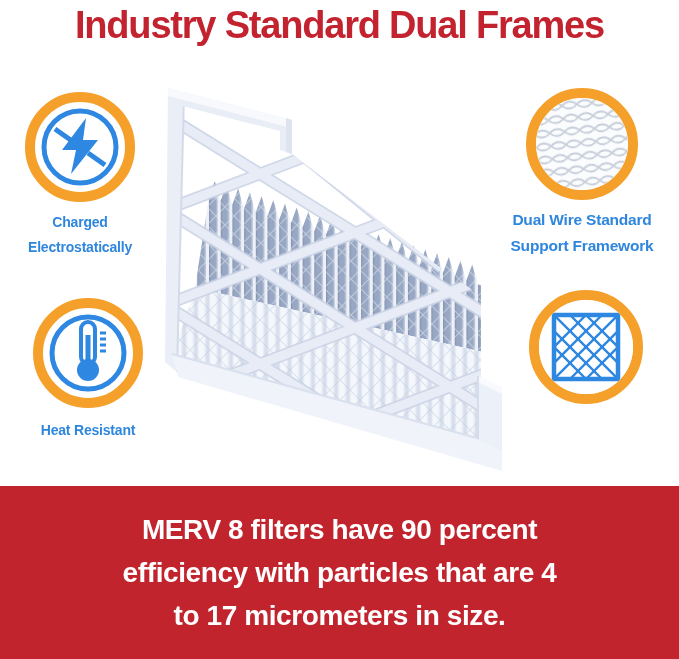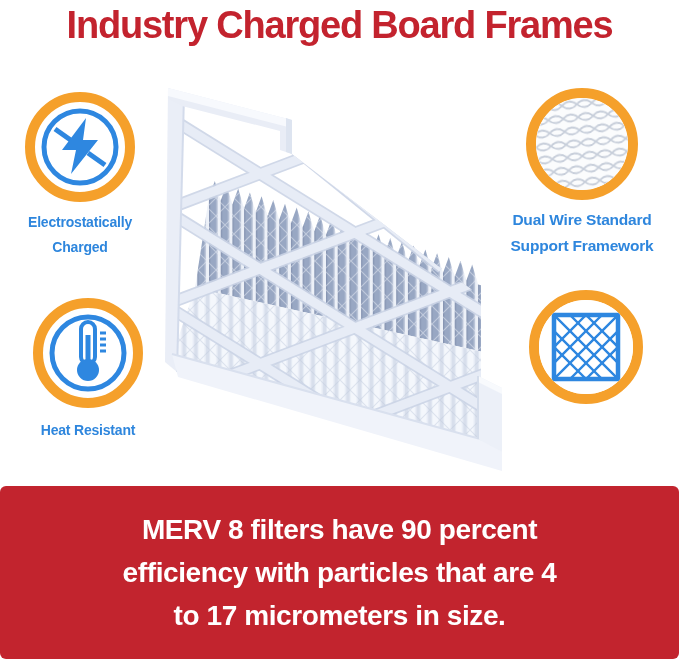--- a/index.html
+++ b/index.html
@@ -36,33 +36,33 @@
   .feature .label{
     text-align:center;font-weight:700;color:var(--text-blue,#2E86DD);letter-spacing:-0.2px;
   }
   .f-electro .label,.f-heat .label{font-size:14px;line-height:25px;margin-top:8px;}
   .f-wire .label,.f-grid .label{font-size:15.5px;line-height:26px;margin-top:7px;}
   .f-heat .label{margin-top:10px;}
   .f-grid .label{margin-top:5px;}
   .banner{
     position:absolute;left:0;top:486px;width:679px;height:173px;
     background:var(--banner-red,#C2242E);
-    display:block;box-sizing:border-box;padding-top:22px;border-radius:6px;
+    display:block;box-sizing:border-box;padding-top:22px;
   }
   .banner .line{
     text-align:center;color:#fff;font-weight:700;
     font-size:28px;line-height:43px;letter-spacing:-0.4px;margin:0;
   }
 </style>
 </head>
 <body>
 
 <div class="canvas">
 
-  <h1 class="headline">Industry Charged Board Frames</h1>
+  <h1 class="headline">Industry Standard Dual Frames</h1>
 
   <svg class="filter-art" viewBox="0 0 679 659" role="img" aria-label="Angled pleated air filter with industry standard board frame">
     <defs>
       <pattern id="pGray" width="11.7" height="8" patternUnits="userSpaceOnUse" patternTransform="translate(209 0)">
         <rect width="11.7" height="8" fill="#EDF1F8"></rect>
         <rect width="8.2" height="8" fill="#98A7C3"></rect>
         <rect width="1.3" height="8" fill="#8795B3"></rect>
         <rect x="7" width="1.2" height="8" fill="#ADB9D0"></rect>
       </pattern>
       <pattern id="pWhite" width="11.7" height="8" patternUnits="userSpaceOnUse" patternTransform="translate(209 0)">
@@ -141,22 +141,22 @@
   <div class="feature f-electro">
     <div class="ring">
       <svg width="90" height="90" viewBox="0 0 90 90">
         <circle cx="45" cy="45" r="36" fill="none" stroke="#2E87E0" stroke-width="5"></circle>
         <path d="M20,27 L37,39" stroke="#2E87E0" stroke-width="5" fill="none"></path>
         <path d="M53,51 L70,63" stroke="#2E87E0" stroke-width="5" fill="none"></path>
         <polygon points="51,16 27,48 41,48 36,72 63,38 48,38" fill="#2E87E0"></polygon>
       </svg>
     </div>
     <div class="label">
+      <div>Charged</div>
       <div>Electrostatically</div>
-      <div>Charged</div>
     </div>
   </div>
 
   <div class="feature f-heat">
     <div class="ring">
       <svg width="90" height="90" viewBox="0 0 90 90">
         <circle cx="45" cy="45" r="36" fill="none" stroke="#2E87E0" stroke-width="5"></circle>
         <rect x="38" y="14" width="14" height="42" rx="7" fill="#fff" stroke="#2E87E0" stroke-width="4"></rect>
         <rect x="42.5" y="27" width="5" height="27" fill="#2E87E0"></rect>
         <circle cx="45" cy="62" r="11" fill="#2E87E0"></circle>

